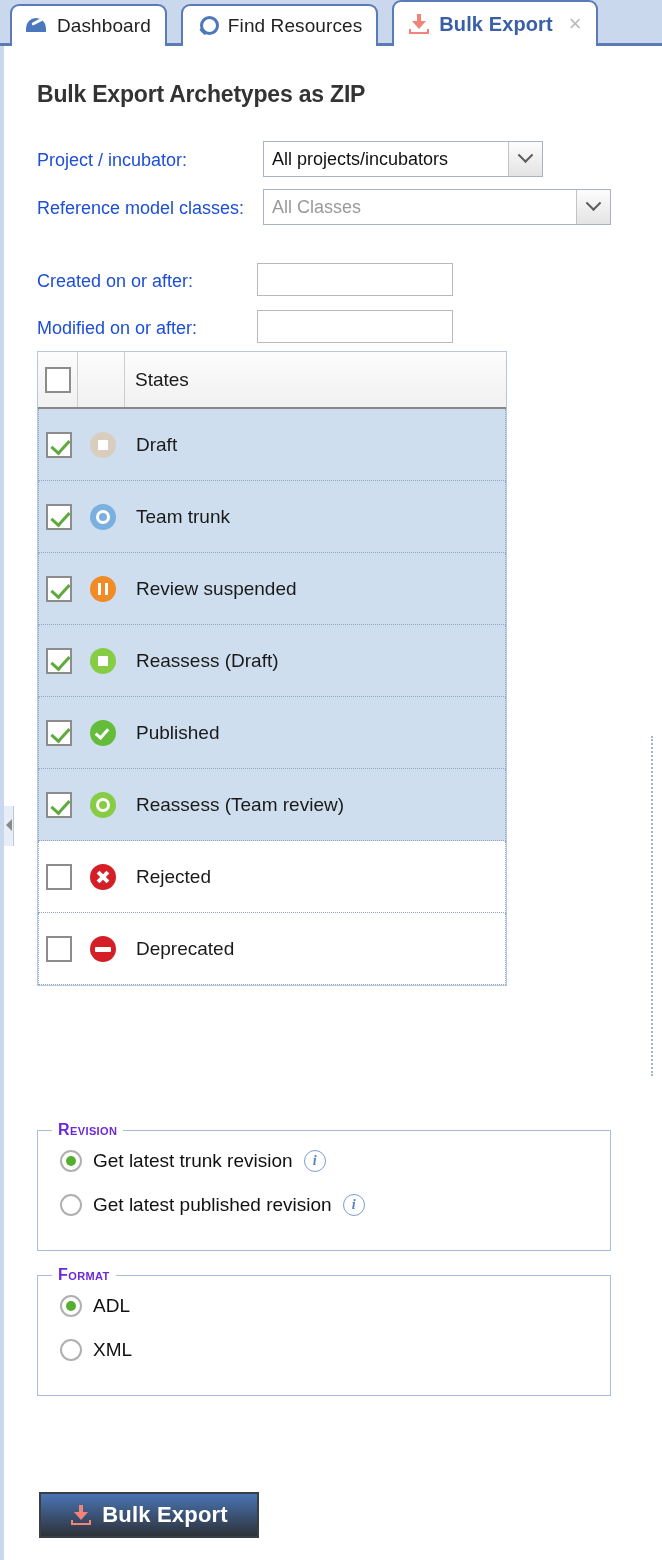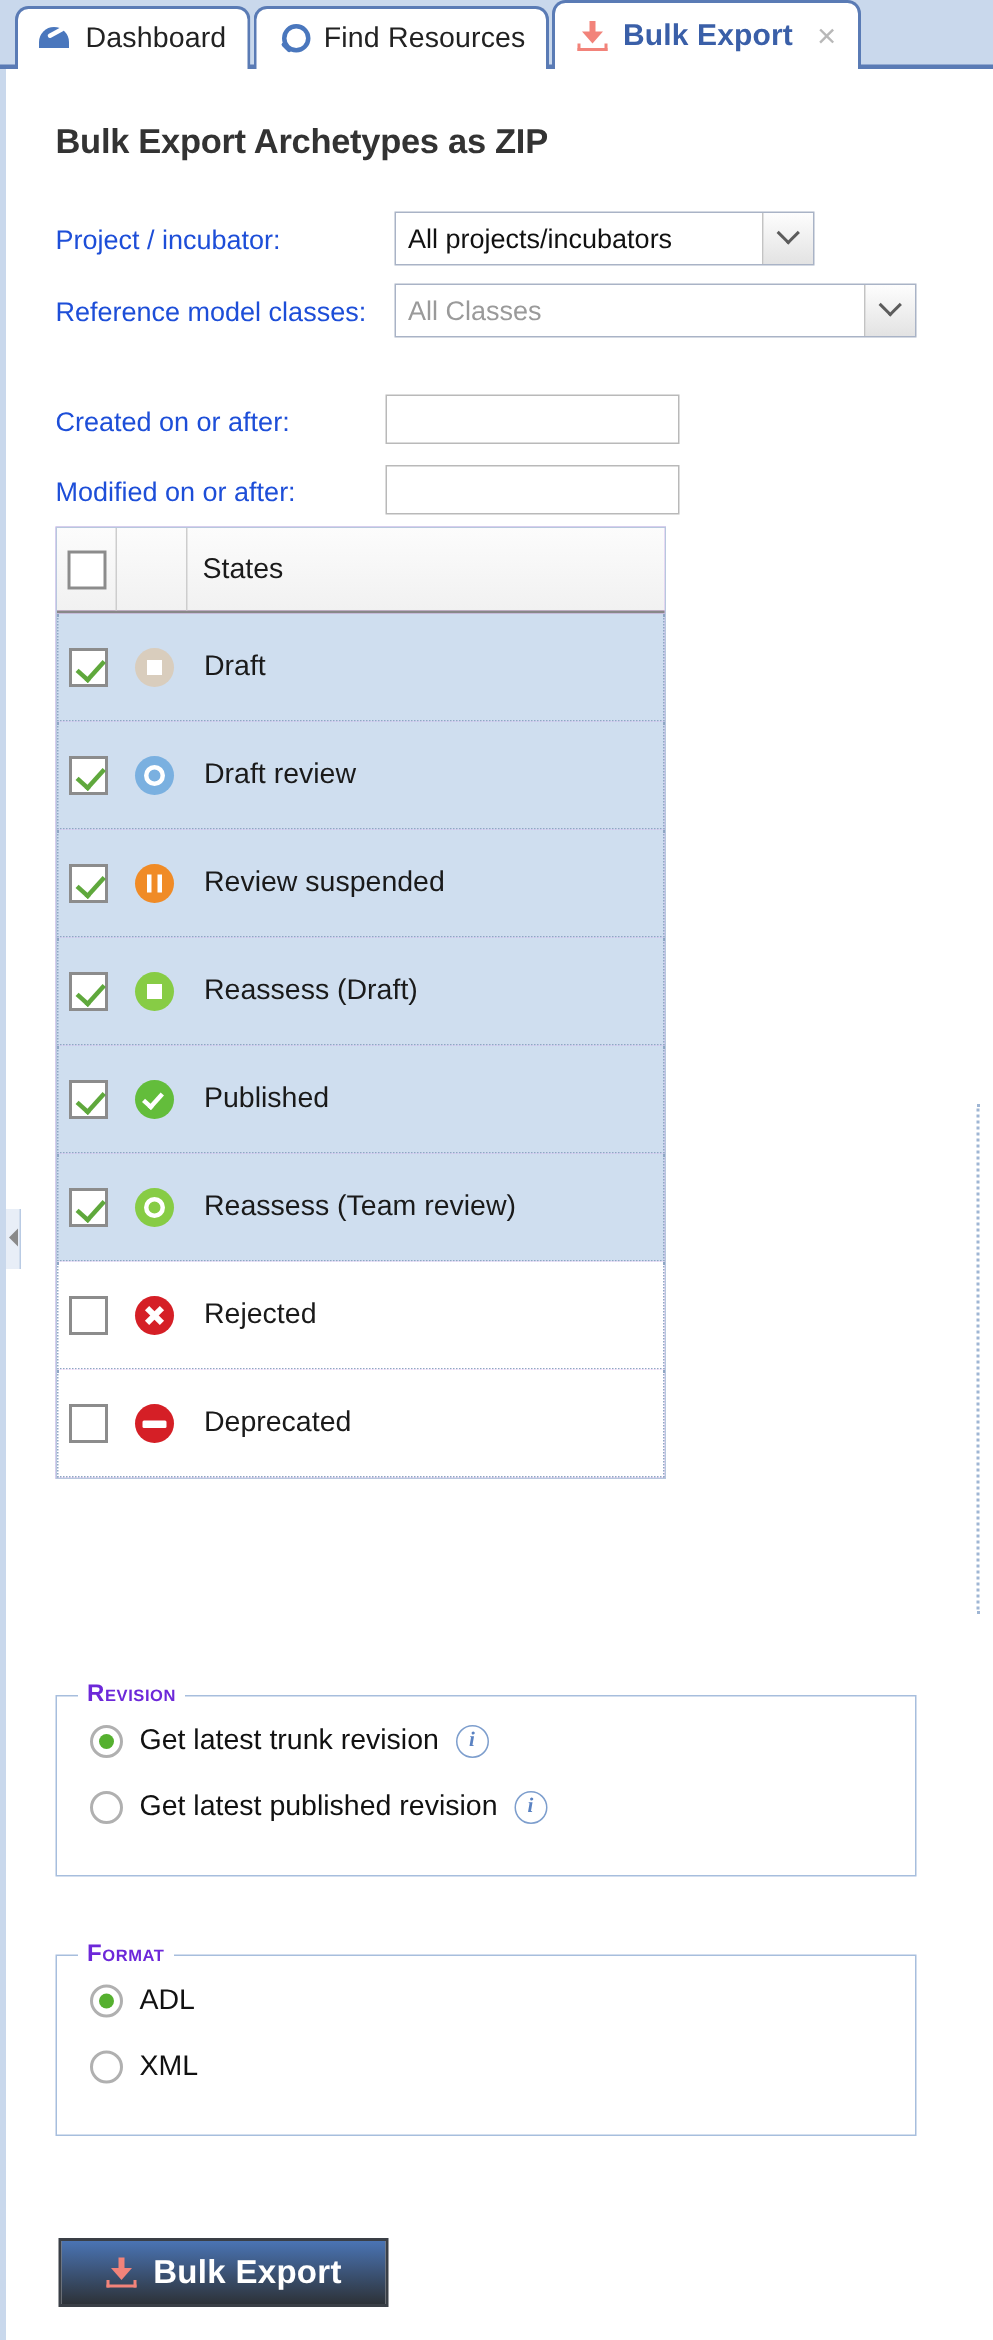--- a/index.html
+++ b/index.html
@@ -32,21 +32,21 @@
     position: relative; z-index: 2;
     height: 42px;
     display: flex; align-items: center;
     gap: 9px;
     padding: 0 14px;
     background: #ffffff;
     border: 2px solid #5a7bb5;
     border-bottom: none;
     border-top-left-radius: 9px;
     border-top-right-radius: 9px;
-    margin-right: 2px;
+    margin-right: 14px;
     cursor: pointer;
     white-space: nowrap;
   }
   .tab .tab-label { font-size: 19px; color: #222; letter-spacing: .1px; }
   .tab.active { height: 46px; border-width: 2px; }
   .tab.active .tab-label { color: #3a5fa8; font-weight: bold; font-size: 20px; }
   .tab-close {
     color: #b8b8b8; font-size: 22px; line-height: 1;
     margin-left: 7px; cursor: pointer; font-weight: 300;
   }
@@ -146,23 +146,23 @@
   }
   .txtin {
     position: absolute; height: 33px;
     background: #fff; border: 1px solid #b9b9b9;
     cursor: text;
   }
 
   
   #states {
     position: absolute; left: 33px; top: 305px;
-    width: 407px;
+    width: 470px;
     border: 1px solid #b7c7de;
-    background: #f0abfc;
+    background: #fde047;
   }
   #states .thead {
     display: flex; align-items: center;
     height: 57px;
     background: linear-gradient(#fcfcfc,#f1f1f1);
     border-bottom: 2px solid #888;
   }
   #states .col-cb { width: 40px; display:flex; align-items:center; justify-content:center; flex:0 0 auto;}
   #states .col-ic { width: 47px; display:flex; align-items:center; justify-content:center; flex:0 0 auto;}
   #states .col-nm { flex: 1; font-size: 19px; padding-left: 10px; }
@@ -343,21 +343,21 @@
         </div>
         <div class="srow">
           <div class="col-cb">
             <span class="cbox on"></span>
           </div>
           <div class="col-ic">
             <span class="badge" style="background:#7ab0e0">
               <span class="g-ring"></span>
             </span>
           </div>
-          <div class="col-nm">Draft review</div>
+          <div class="col-nm">Team trunk</div>
         </div>
         <div class="srow">
           <div class="col-cb">
             <span class="cbox on"></span>
           </div>
           <div class="col-ic">
             <span class="badge" style="background:#f08b26">
               <span class="g-pause"></span>
             </span>
           </div>
@@ -428,21 +428,21 @@
       <span class="rlabel">Get latest trunk revision</span>
       <span class="info">i</span>
     </div>
     <div class="radioline">
       <span class="radio"></span>
       <span class="rlabel">Get latest published revision</span>
       <span class="info">i</span>
     </div>
   </fieldset>
 
-  <fieldset class="fs" style="left:33px; top:1248px; width:574px; height:130px;">
+  <fieldset class="fs" style="left:33px; top:1220px; width:574px; height:130px;">
     <legend>Format</legend>
     <div class="radioline">
       <span class="radio on"></span>
       <span class="rlabel">ADL</span>
     </div>
     <div class="radioline">
       <span class="radio"></span>
       <span class="rlabel">XML</span>
     </div>
   </fieldset>

